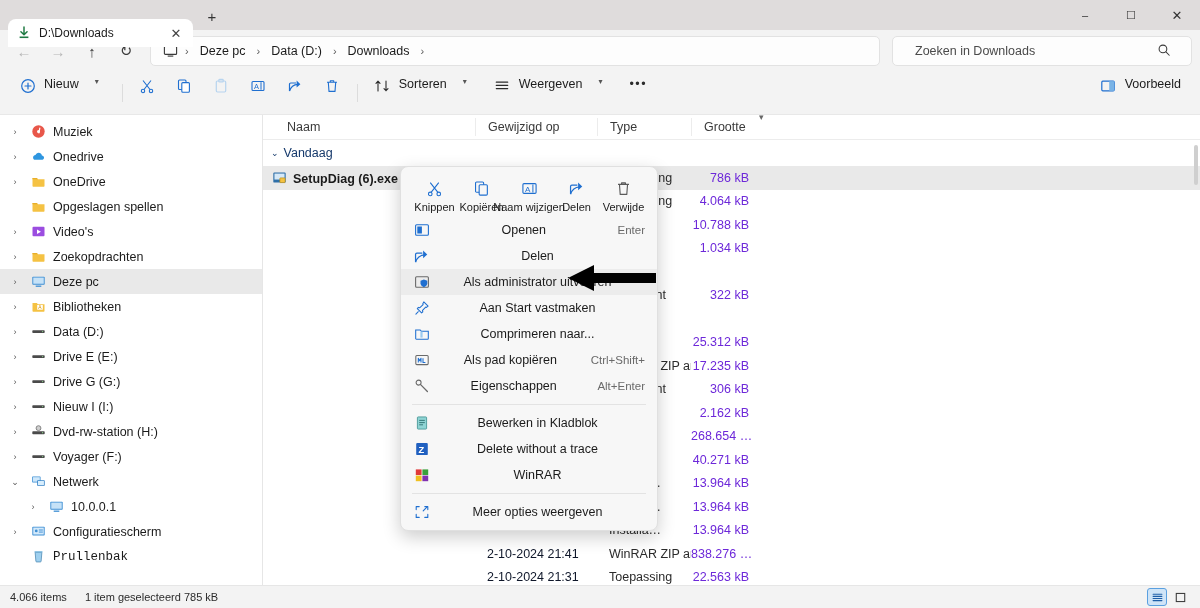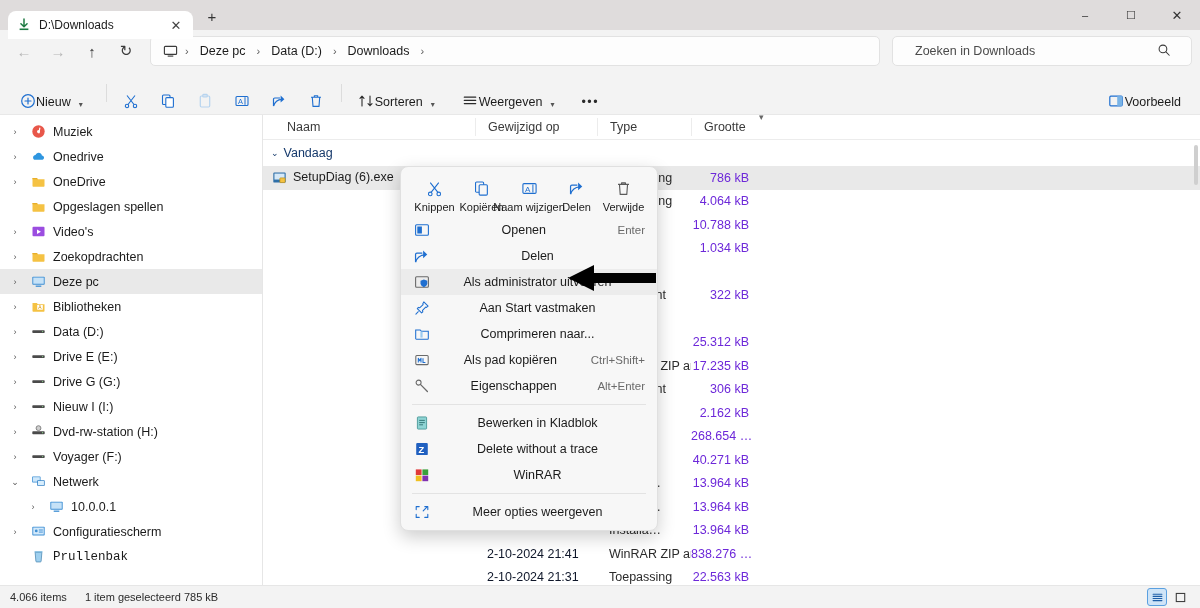--- a/index.html
+++ b/index.html
@@ -13,21 +13,21 @@
   }
 
   
   .titlebar{
     height:30px; background:#dfdcdc; display:flex; align-items:flex-end;
     position:relative;
   }
   .tab{
     height:28px; width:185px; margin-left:8px; background:#ffffff;
     border-radius:8px 8px 0 0; display:flex; align-items:center;
-    padding:0 8px; gap:7px; position:relative; top:9px;
+    padding:0 8px; gap:7px; position:relative; top:17px;
   }
   .tab-ico{ width:16px; height:16px; display:flex; align-items:center; justify-content:center;}
   .tab-title{ flex:1; font-size:12px; color:#1b1b1b; white-space:nowrap; overflow:hidden;}
   .tab-close{ width:18px;height:18px;display:flex;align-items:center;justify-content:center;
               font-size:13px;color:#444; border-radius:3px;}
   .tab-new{ width:26px;height:26px;display:flex;align-items:center;justify-content:center;
             font-size:15px;color:#333;margin-left:6px;position:relative;top:-1px;}
   .wincontrols{ position:absolute; right:0; top:0; height:30px; display:flex; }
   .wc{ width:46px;height:30px;display:flex;align-items:center;justify-content:center;
        font-size:11px;color:#333;}
@@ -57,21 +57,21 @@
     font-family:"Liberation Sans", sans-serif; color:#1b1b1b;
   }
   .searchbox input::placeholder{ color:#4a4a4a; }
 
   
   .cmdbar{
     height:43px; background:#f3f3f3; display:flex; align-items:center;
     padding:0 10px; gap:2px; border-bottom:1px solid #e8e8e8; position:relative;
   }
   .cmd{
-    height:32px; display:flex; align-items:flex-end; gap:0; padding:0 9px;
+    height:32px; display:flex; align-items:flex-start; gap:8px; padding:0 9px;
     border-radius:5px; font-size:12.5px; color:#1b1b1b; white-space:nowrap;
   }
   .cmd .ico{ display:flex;align-items:center;justify-content:center; width:17px;height:17px; color:#1f6fd0;}
   .cmd .chev{ font-size:8px; color:#555; margin-left:1px;}
   .cmdsep{ width:1px;height:18px;background:#dcdcdc;margin:0 5px;}
   .cmd.right{ margin-left:auto; }
 
   
   .main{ display:flex; height:calc(608px - 30px - 42px - 43px - 23px); }
 
@@ -107,21 +107,21 @@
     height:26px; display:flex; align-items:center; gap:5px;
     padding-left:8px; font-size:12.5px; color:#15396b;
   }
   .grouphdr .gchev{ font-size:9px; color:#15396b;}
   .row{
     height:23.5px; display:flex; align-items:center; font-size:12.5px; color:#1b1b1b;
     white-space:nowrap;
   }
   .row.sel{ background:#e9e9e9; }
   .cell{ overflow:hidden; }
-  .r-name{ width:212px; padding-left:8px; display:flex; align-items:flex-start; gap:6px;}
+  .r-name{ width:212px; padding-left:8px; display:flex; align-items:flex-end; gap:6px;font-weight:bold;}
   .r-date{ width:122px; padding-left:12px; color:#0f172a;}
   .r-type{ width:94px; padding-left:12px; color:#2b2b2b;}
   .r-size{ width:68px; text-align:right; padding-right:10px; color:#6d28d9;}
   .fico{ width:16px;height:16px;display:flex;align-items:center;justify-content:center;flex:0 0 16px;}
   .fp-scroll{ position:absolute; right:2px; top:30px; width:4px; height:40px; background:#cfcfcf; border-radius:2px;}
 
   
   .ctxmenu{
     position:absolute; left:400px; top:166px; width:258px;
     background:#f7f7f7; border:1px solid #e0e0e0; border-radius:8px;

